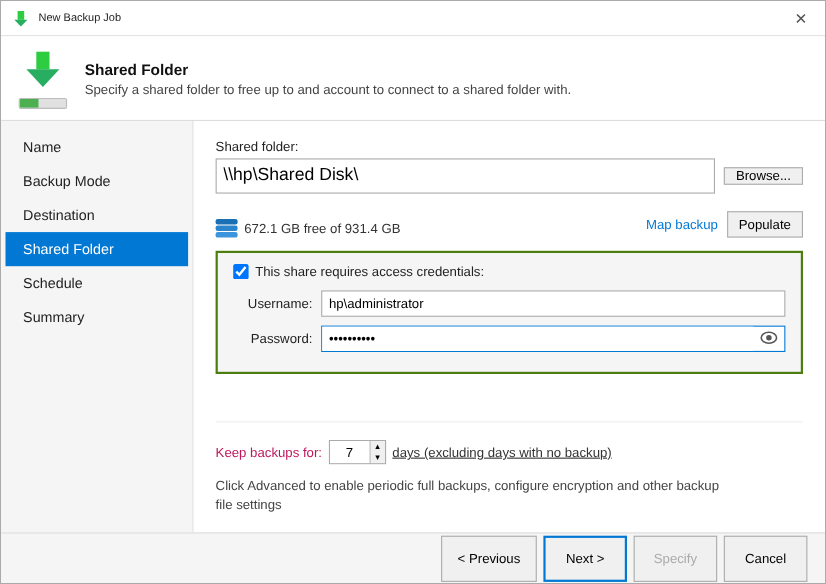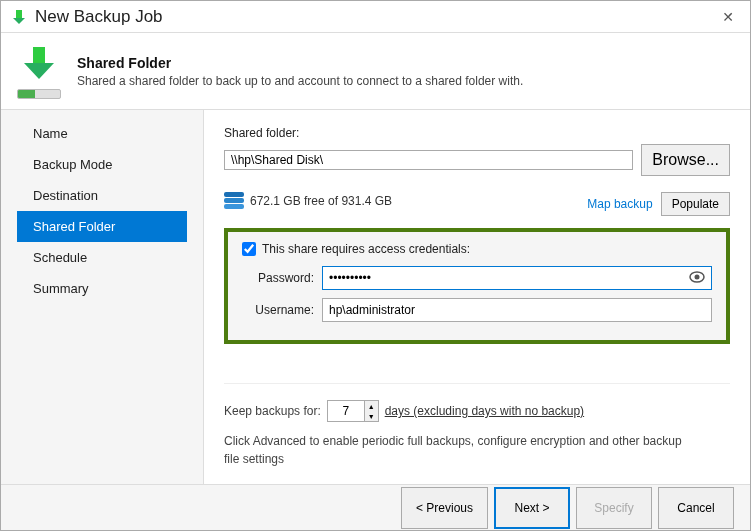--- a/index.html
+++ b/index.html
@@ -31,21 +31,21 @@
       align-items: center;
       justify-content: space-between;
       height: 32px;
     }
     .title-bar-left {
       display: flex;
       align-items: center;
       gap: 8px;
     }
     .title-bar-text {
-      font-size: 17px;
+      font-size: 10px;
       color: #222;
     }
     .title-bar-close {
       font-size: 14px;
       cursor: pointer;
       color: #555;
       background: none;
       border: none;
       padding: 2px 6px;
     }
@@ -88,24 +88,24 @@
       font-size: 12px;
       color: #444;
     }
 
     .body-area {
       display: flex;
       flex: 1;
       overflow: hidden;
     }
     .sidebar {
-      width: 203px;
+      width: 175px;
       background: #f5f5f5;
       border-right: 1px solid #ddd;
-      padding: 8px 16px;
+      padding: 8px 4px;
     }
     .sidebar-item {
       padding: 8px 16px;
       font-size: 13px;
       color: #222;
       cursor: pointer;
     }
     .sidebar-item.active {
       background: #0078d4;
       color: white;
@@ -129,40 +129,40 @@
       margin-bottom: 4px;
       display: block;
     }
     .input-row {
       display: flex;
       gap: 8px;
       align-items: center;
     }
     .text-input {
       flex: 1;
-      height: 20px;
+      height: 32px;
       border: 1px solid #aaa;
       padding: 2px 6px;
-      font-size: 12px;
+      font-size: 16px;
       background: white;
       outline: none;
     }
     .btn-browse {
-      height: 32px;
+      height: 16px;
       padding: 0 10px;
       border: 1px solid #aaa;
       background: #f0f0f0;
-      font-size: 16px;
+      font-size: 12px;
       cursor: pointer;
       white-space: nowrap;
     }
 
     .disk-info-row {
       display: flex;
-      align-items: flex-start;
+      align-items: flex-end;
       justify-content: space-between;
       margin: 6px 0;
     }
     .disk-info-left {
       display: flex;
       align-items: center;
       gap: 6px;
     }
     .disk-icon {
       display: flex;
@@ -182,21 +182,21 @@
       height: 24px;
       padding: 0 10px;
       border: 1px solid #aaa;
       background: #f0f0f0;
       font-size: 12px;
       cursor: pointer;
     }
 
     .credentials-section {
       background: #f5f5f5;
-      border: 4px solid #4d7c0f;
+      border: 2px solid #4d7c0f;
       padding: 10px 14px;
       margin-top: 6px;
     }
     .checkbox-row {
       display: flex;
       align-items: center;
       gap: 6px;
       margin-bottom: 10px;
     }
     .checkbox-row input[type="checkbox"] {
@@ -258,21 +258,21 @@
       border-top: 1px solid #eee;
     }
     .keep-backups-row {
       display: flex;
       align-items: center;
       gap: 6px;
       margin-bottom: 10px;
     }
     .keep-label {
       font-size: 12px;
-      color: #404040;
+      color: #be185d;
     }
     .spinner-wrap {
       display: flex;
       align-items: center;
       border: 1px solid #aaa;
       height: 22px;
     }
     .spinner-input {
       width: 36px;
       border: none;
@@ -390,21 +390,21 @@
 
         <rect x="15" y="4" width="12" height="16" fill="#2ecc40"></rect>
         <polygon points="6,20 36,20 21,36" fill="#27ae60"></polygon>
       </svg>
       <div class="header-progress-bar">
         <div class="header-progress-fill"></div>
       </div>
     </div>
     <div class="header-text">
       <h2>Shared Folder</h2>
-      <p>Shared a shared folder to back up to and account to connect to a shared folder with.</p>
+      <p>Specify a shared folder to free up to and account to connect to a shared folder with.</p>
     </div>
   </div>
 
   <div class="body-area">
 
     <div class="sidebar">
       <div class="sidebar-item">Name</div>
       <div class="sidebar-item">Backup Mode</div>
       <div class="sidebar-item">Destination</div>
       <div class="sidebar-item active">Shared Folder</div>
@@ -436,40 +436,40 @@
         <div style="display:flex;align-items:center;gap:8px;">
           <a href="#" class="map-backup-link">Map backup</a>
           <button class="btn-populate">Populate</button>
         </div>
       </div>
 
       <div class="credentials-section">
         <div class="checkbox-row">
           <input type="checkbox" checked="" style="">
           <span class="checkbox-label">This share requires access credentials:</span>
+        </div>
+
+        <div class="field-row">
+          <span class="field-row-label">Username:</span>
+          <input type="text" class="field-row-input" value="hp\administrator" style="">
         </div>
 
         <div class="field-row">
           <span class="field-row-label">Password:</span>
           <div class="password-wrap">
             <input type="password" class="password-input" value="••••••••••" style="">
             <button class="eye-btn">
               
               <svg width="16" height="12" viewBox="0 0 16 12">
                 <ellipse cx="8" cy="6" rx="7" ry="5" fill="none" stroke="#555" stroke-width="1.5"></ellipse>
                 <circle cx="8" cy="6" r="2.5" fill="#555"></circle>
               </svg>
             </button>
           </div>
         </div>
-
-        <div class="field-row">
-          <span class="field-row-label">Username:</span>
-          <input type="text" class="field-row-input" value="hp\administrator" style="">
-        </div>
       </div>
 
       <div class="bottom-section">
 
         <div class="keep-backups-row">
           <span class="keep-label">Keep backups for:</span>
           <div class="spinner-wrap">
             <input type="text" class="spinner-input" value="7" style="">
             <div class="spinner-btns">
               <button class="spin-up">▲</button>

